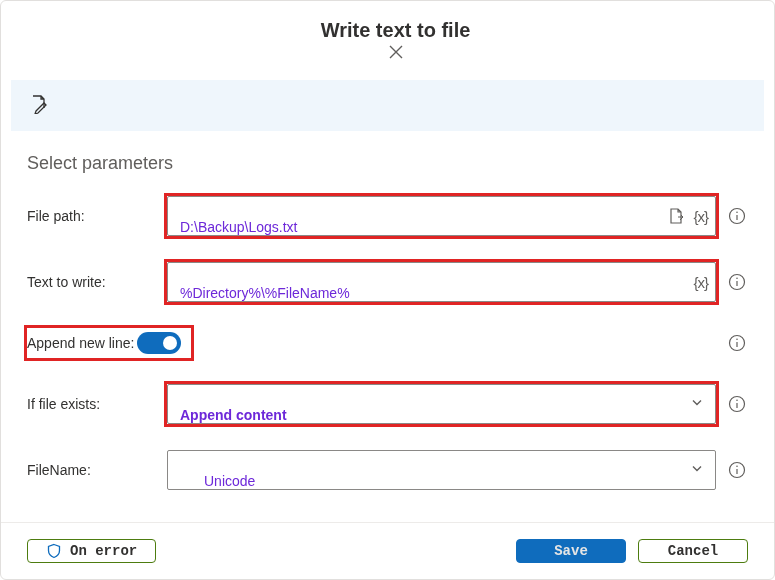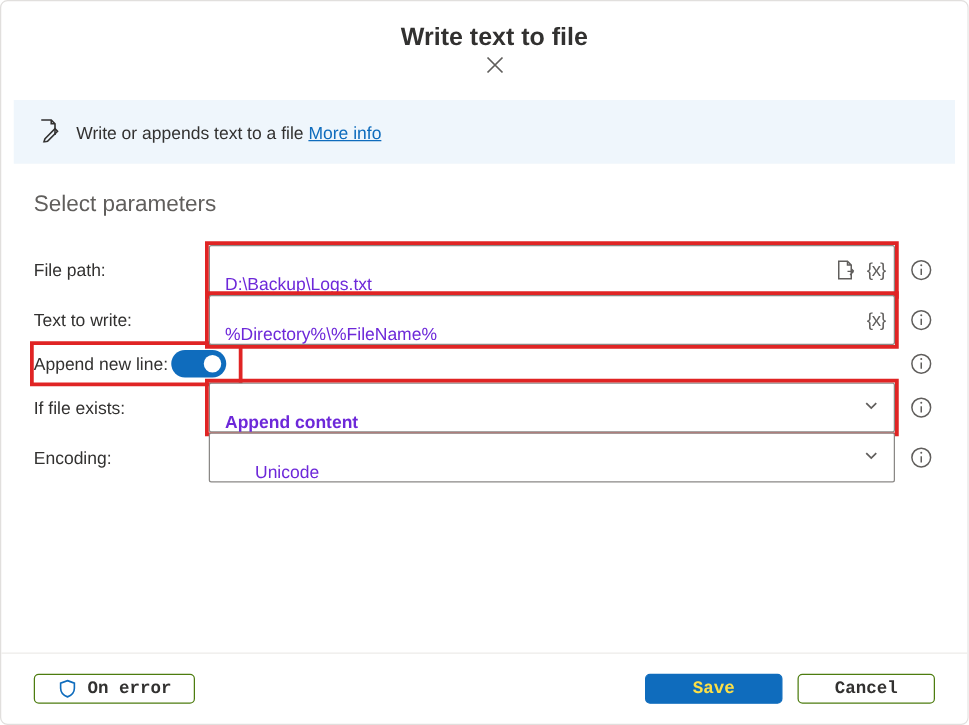--- a/index.html
+++ b/index.html
@@ -57,20 +57,21 @@
   }
   .section-title {
     font-size: 18px;
     font-weight: 400;
     color: #605e5c;
     margin: 0 0 22px 0;
   }
   .row {
     display: flex;
     align-items: center;
+    margin-bottom: 26px;
     gap: 10px;
   }
   .row-label {
     width: 130px;
     flex-shrink: 0;
     color: #323130;
     font-size: 14px;
   }
   .control {
     flex: 1;
@@ -169,21 +170,21 @@
     justify-content: center;
     gap: 8px;
     background: #fff;
     border: 1px solid #4d7c0f;
     color: #323130;
     font-weight: 600;
   }
   .btn.primary {
     background: #0f6cbd;
     border-color: #0f6cbd;
-    color: #fde047;
+    color: #e5e5e5;
   }
   .footer-right { display: flex; gap: 12px; }
   .varbrace {
     font-family: "Segoe UI", sans-serif;
     font-size: 15px;
     letter-spacing: -1px;
   }
 </style>
 </head>
 <body>
@@ -198,23 +199,20 @@
         </svg>
     </div>
   </div>
 
   <div class="infobar">
     <span class="icon">
       <svg width="20" height="20" viewBox="0 0 20 20" fill="none" stroke="currentColor" stroke-width="1.3">
         <path d="M4 2 h8 l3 3 v9 M12 2 v3 h3"></path>
         <path d="M7 17 l8 -8 l2 2 l-8 8 l-3 1 z"></path>
       </svg>
-    </span>
-    <span class="infobar-text">
-      <span>Write or appends text to a file </span><a>More info</a>
     </span>
   </div>
 
   <div class="body">
     <h2 class="section-title">Select parameters</h2>
 
     <div class="row">
       <div class="row-label">File path:</div>
       <div class="control highlight-red">
         <div class="input-box">
@@ -288,21 +286,21 @@
       <div class="info-btn">
         <svg width="18" height="18" viewBox="0 0 18 18" fill="none" stroke="currentColor" stroke-width="1.2">
             <circle cx="9" cy="9" r="7.5"></circle>
             <line x1="9" y1="8" x2="9" y2="13"></line>
             <circle cx="9" cy="5.2" r="0.8" fill="currentColor" stroke="none"></circle>
           </svg>
       </div>
     </div>
 
     <div class="row">
-      <div class="row-label">Encoding:</div>
+      <div class="row-label">FileName:</div>
       <div class="control">
         <div class="input-box select normal">
           <span>Unicode</span>
         </div>
         <span class="select-chevron">
           <svg width="14" height="14" viewBox="0 0 14 14">
               <path d="M3 5 L7 9 L11 5" fill="none" stroke="currentColor" stroke-width="1.4"></path>
             </svg>
         </span>
       </div>

